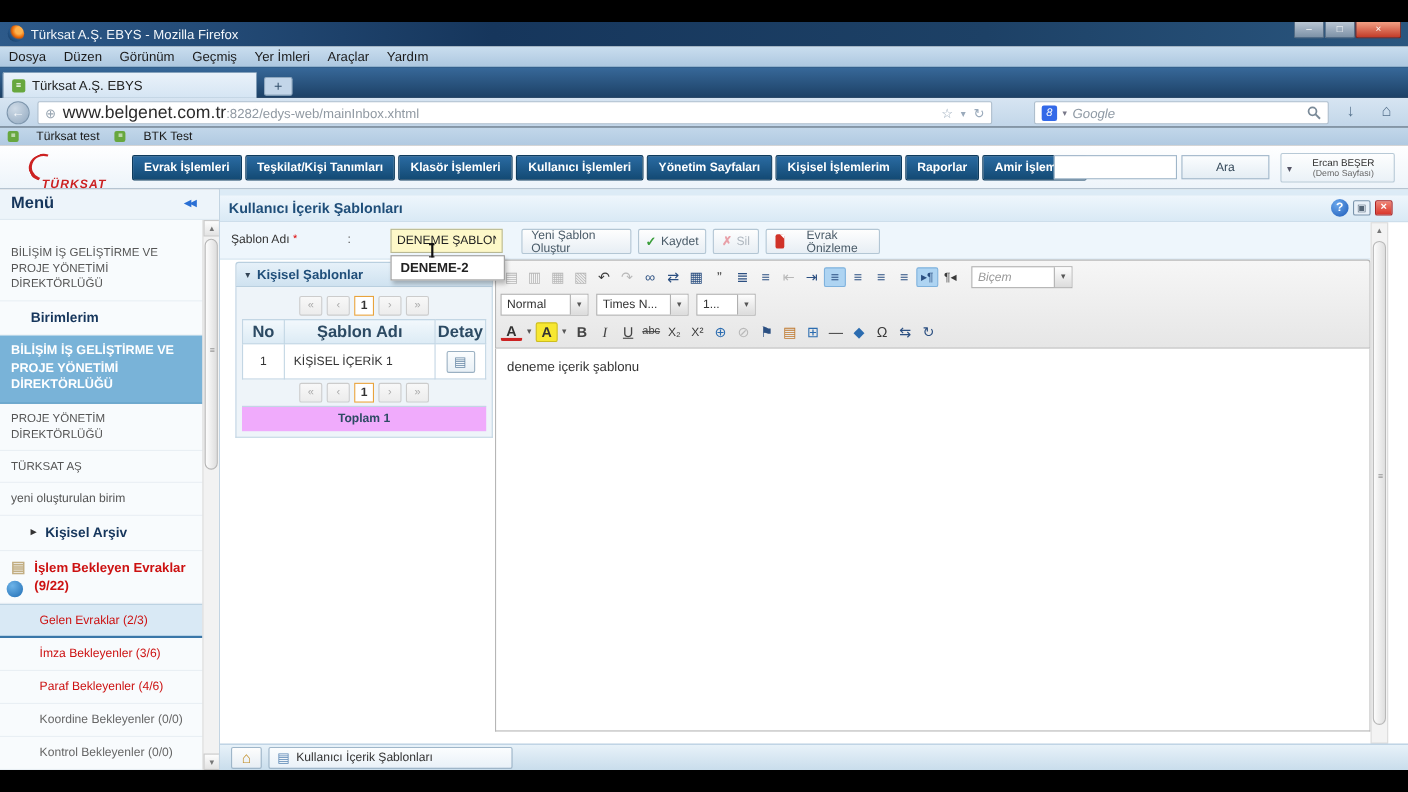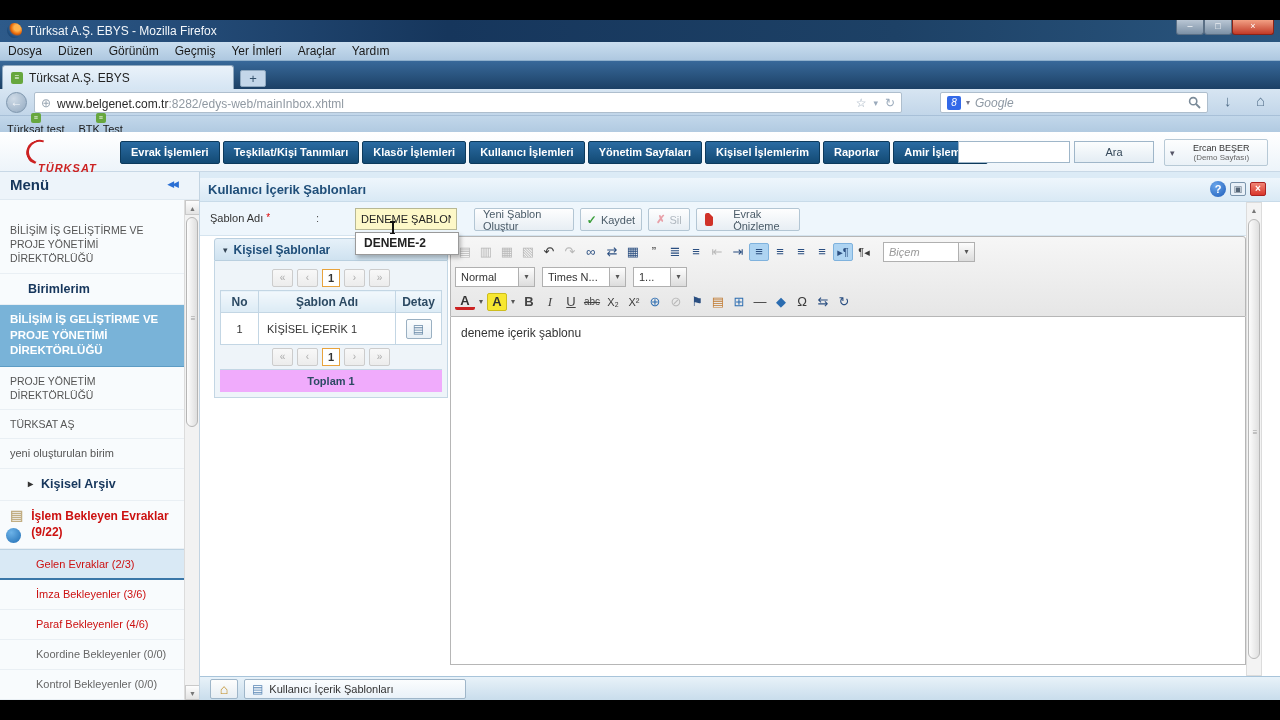--- a/index.html
+++ b/index.html
@@ -38,37 +38,37 @@
     border:1px solid #8fa8bf; border-radius:2px; color:#33506b; font-size:13px; line-height:15px; text-align:center; }
 
   #navbar { position:absolute; top:89px; left:0; width:1280px; height:27px;
     background:linear-gradient(#d7e5f2,#c2d6e9); border-bottom:1px solid #a8c0d8; }
   .back-btn { position:absolute; left:6px; top:3px; width:21px; height:21px; border-radius:50%;
     background:radial-gradient(circle at 35% 30%, #cfdbe7, #92a9c0); border:1px solid #7e96ad;
     color:#f5f8fb; font-size:12px; line-height:19px; text-align:center; }
   .urlbar { position:absolute; left:34px; top:3px; width:868px; height:21px; background:#fff;
     border:1px solid #aebecd; border-radius:2px; display:flex; align-items:center; padding:0 6px; gap:6px; }
   .globe { color:#9aa7b3; font-size:12px; }
-  .url-host { font-size:12px; color:#2b2b2b; }
+  .url-host { font-size:16px; color:#2b2b2b; }
   .url-path { font-size:12px; color:#9099a2; }
   .url-right { margin-left:auto; display:flex; align-items:center; gap:7px; color:#9aaabb; }
   .url-right span { font-size:12px; }
   .searchbox { position:absolute; left:940px; top:3px; width:268px; height:21px; background:#fff;
     border:1px solid #aebecd; border-radius:2px; display:flex; align-items:center; gap:5px; padding:0 6px; }
   .gbadge { width:14px; height:14px; background:#3369e8; border-radius:2px; color:#fff; font-size:10px;
     line-height:14px; text-align:center; font-style:italic; }
   .search-input { border:none; outline:none; flex:1; font-size:12px; font-style:italic; color:#444;
     font-family:"Liberation Sans", sans-serif; background:transparent; }
   .search-input::placeholder { color:#8e99a4; }
   .mag { margin-left:auto; }
   .nav-tool { position:absolute; top:3px; font-size:15px; color:#55718c; font-weight:bold; }
 
   #bookmarksbar { position:absolute; top:116px; left:0; width:1280px; height:16px;
     background:linear-gradient(#c2d7ea,#b1cae1); display:flex; align-items:center; gap:14px; padding:0 7px; }
-  .bm { display:flex; align-items:center; gap:0;flex-direction:column; }
+  .bm { display:flex; align-items:center; gap:16px; }
   .bm .favicon { width:10px; height:10px; font-size:7px; line-height:10px; }
   .bm-label { font-size:11px; color:#1a1a1a; }
 
   
   #appheader { position:absolute; top:132px; left:0; width:1280px; height:40px;
     background:linear-gradient(#ffffff,#edf4fa); border-bottom:1px solid #c8d8e6; }
   .logo { position:absolute; left:26px; top:7px; width:95px; height:26px; }
   .logo-swoosh { position:absolute; left:0; top:1px; width:26px; height:24px; border:2px solid transparent;
     border-left:3px solid #cc2222; border-top:2px solid #cc2222; border-radius:50%; transform:rotate(-25deg); }
   .logo-text { position:absolute; left:12px; top:7px; font-size:11px; font-weight:bold; font-style:italic;
@@ -172,21 +172,21 @@
     border-radius:3px 3px 0 0; display:flex; align-items:center; gap:6px; padding:0 8px; }
   .tpanel-arrow { font-size:9px; color:#345; }
   .tpanel-title { font-size:12px; font-weight:bold; color:#1f4e79; }
   .tpanel-body { border:1px solid #c3d6e4; border-top:none; background:#eef4f9; padding:5px; }
   .pager { display:flex; justify-content:center; align-items:center; gap:4px; height:24px; }
   .pg-btn { width:21px; height:18px; background:linear-gradient(#f8f8f8,#ececec); border:1px solid #ccc;
     border-radius:2px; color:#aaa; font-size:10px; text-align:center; line-height:16px; }
   .pg-cur { width:18px; height:18px; background:#fff; border:1px solid #e8a33d; color:#333; font-weight:bold;
     font-size:11px; text-align:center; line-height:16px; }
   table.ttable { width:100%; border-collapse:collapse; background:#fff; }
-  .ttable th { background:linear-gradient(#f2f8fc,#dcebf5); border:1px solid #c3d6e4; font-size:12px;
+  .ttable th { background:linear-gradient(#f2f8fc,#dcebf5); border:1px solid #c3d6e4; font-size:15px;
     color:#2c4a63; height:22px; }
   .ttable td { border:1px solid #c3d6e4; font-size:11px; color:#333; height:32px; }
   .td-no { width:38px; text-align:center; }
   .td-name { padding-left:8px; }
   .td-detail { width:46px; text-align:center; }
   .detail-btn { width:26px; height:20px; background:linear-gradient(#fbfdfe,#e8f0f6); border:1px solid #9ab0c2;
     border-radius:2px; color:#6889a6; font-size:12px; line-height:18px; display:inline-block; }
   .ttotal { height:23px; background:#f0abfc; border-top:1px solid #c3d6e4; text-align:center;
     font-size:11px; font-weight:bold; color:#2c4a63; line-height:23px; }
 

